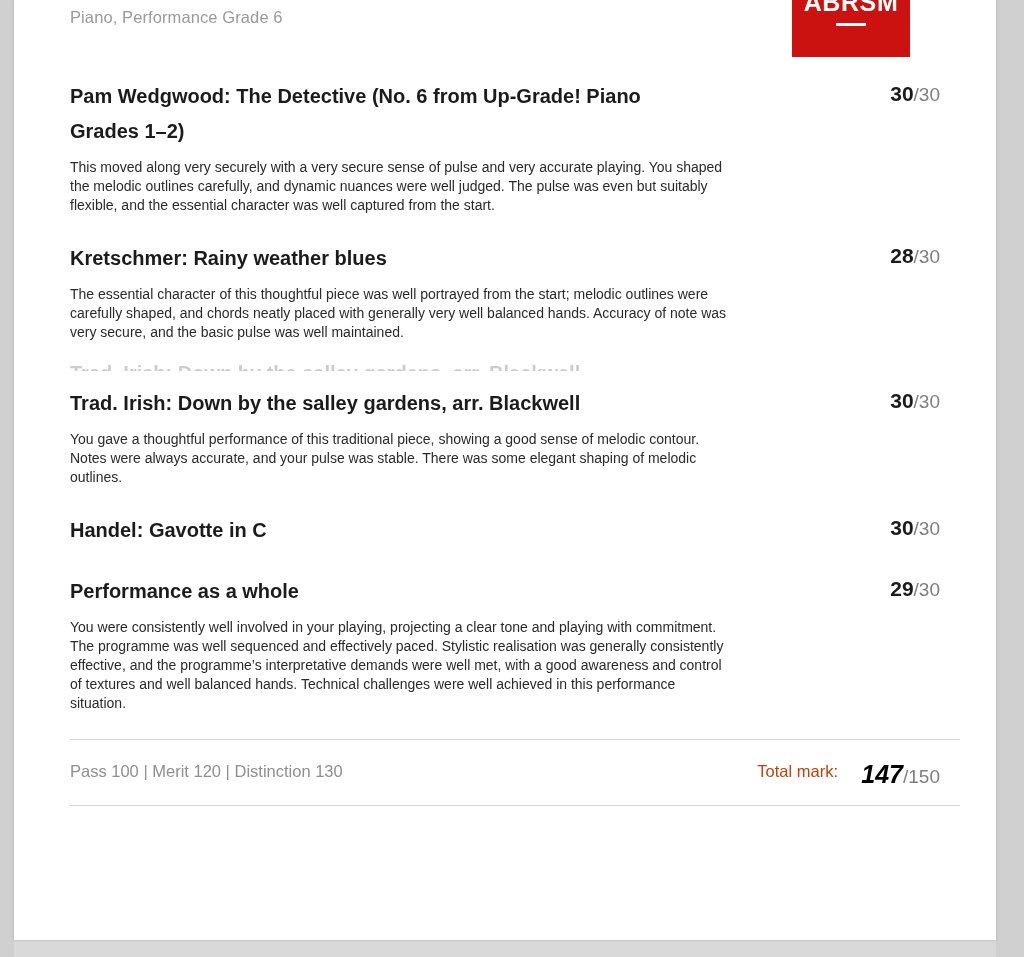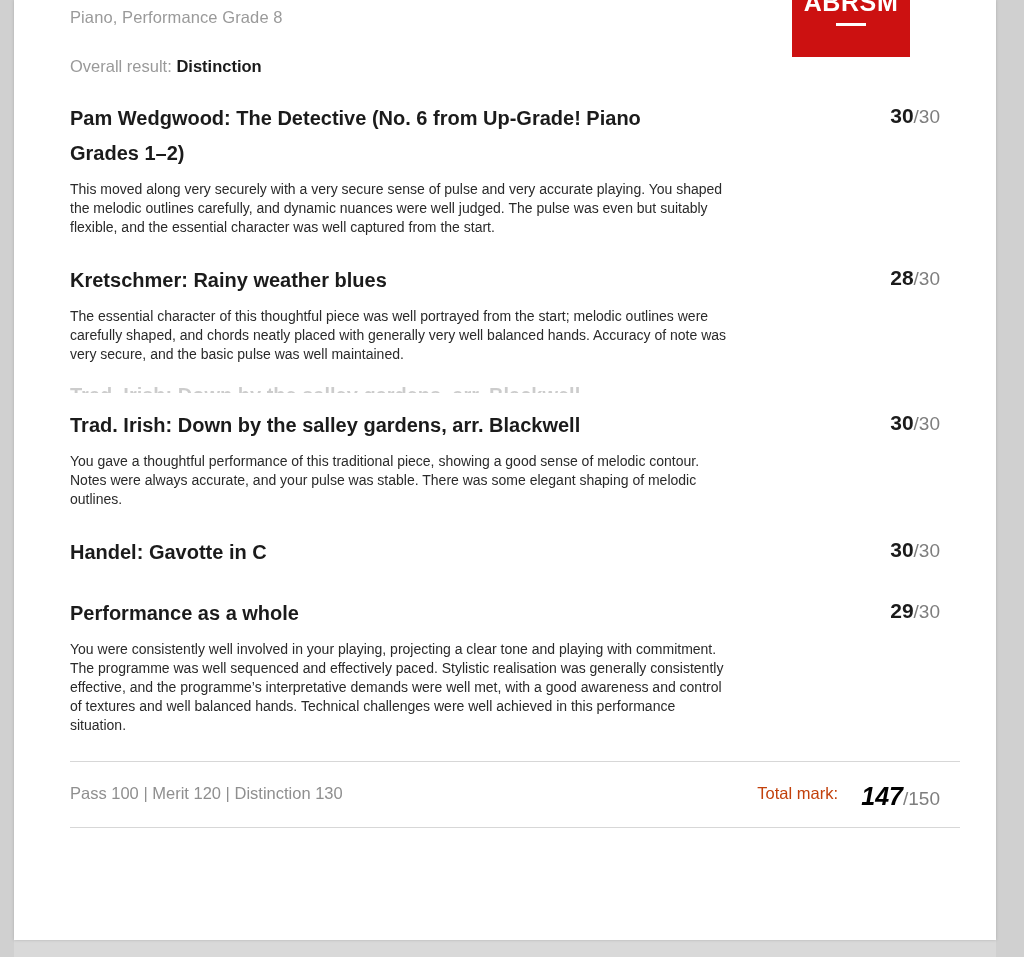--- a/index.html
+++ b/index.html
@@ -61,21 +61,21 @@
   .logo .word {
     padding-top: 6px;
   }
   .logo .bar {
     width: 30px;
     height: 3px;
     background: #ffffff;
     margin: 6px auto 0 auto;
   }
   .items {
-    margin-top: 25px;
+    margin-top: 52px;
   }
   .item {
     position: relative;
     padding-right: 150px;
     margin-bottom: 26px;
   }
   .item .title {
     font-size: 20px;
     font-weight: bold;
     color: #1b1b1b;
@@ -173,26 +173,22 @@
 </head>
 <body>
 
 <div id="page">
   <div class="edge-left"></div>
   <div class="edge-right"></div>
 
   <div class="sheet">
     <div class="content">
 
-      <div class="subtitle">Piano, Performance Grade 8</div>
-
-      <div class="overall">
-        <span>Overall result:</span>
-        <b>Distinction</b>
-      </div>
+      <div class="subtitle">Piano, Performance Grade 6</div>
+
 
       <div class="logo">
         <div class="word">ABRSM</div>
         <div class="bar"></div>
       </div>
 
       <div class="items">
 
         <div class="item">
           <div class="title">Pam Wedgwood: The Detective (No. 6 from Up-Grade! Piano Grades 1–2)</div>

